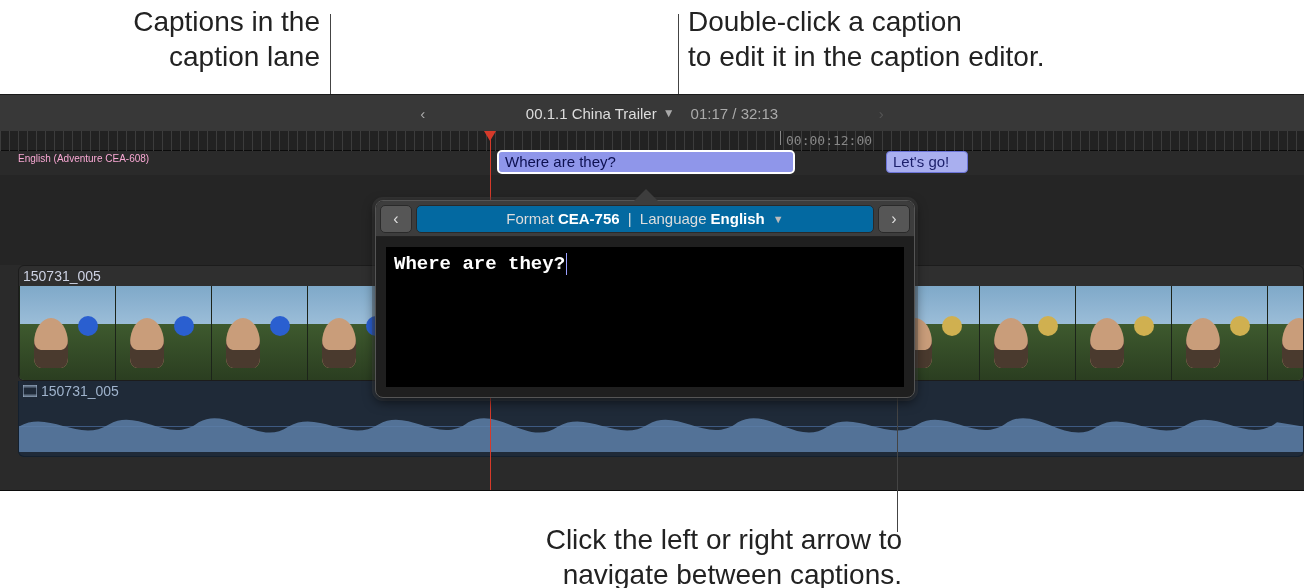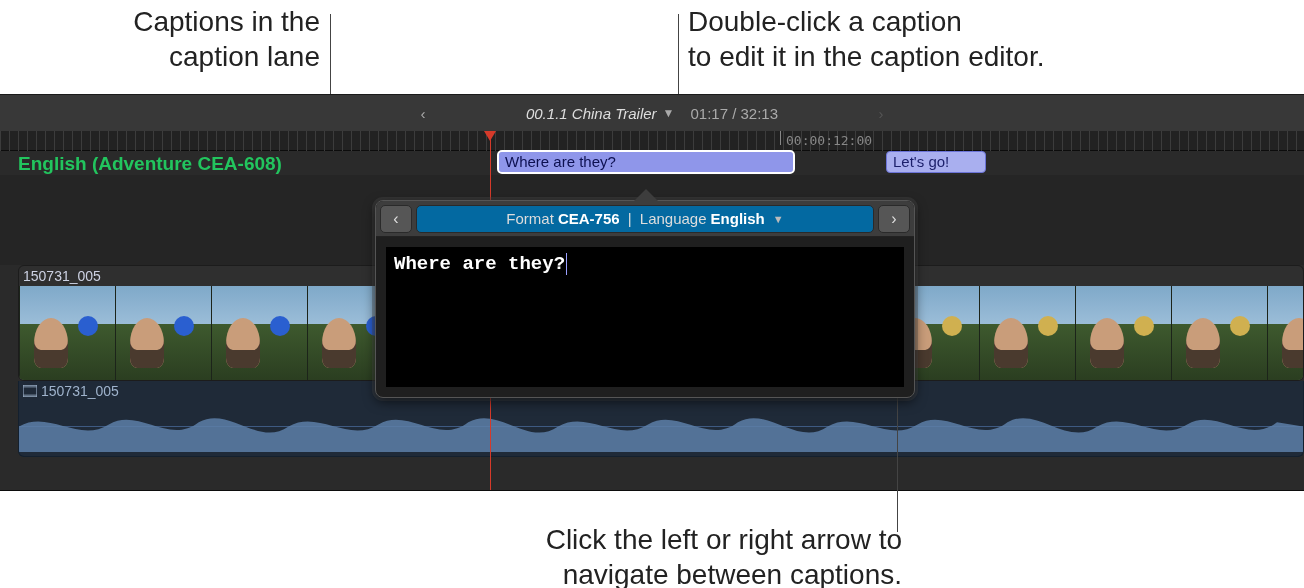--- a/index.html
+++ b/index.html
@@ -32,21 +32,21 @@
     }
     .indexbar {
       position: absolute; left:0; right:0; top:0; height:36px;
       background: #383838;
       display:flex; align-items:center; justify-content:center;
       color:#bbb; font-size:15px;
       gap: 12px;
     }
     .indexbar .nav-arrow { width:18px; text-align:center; color:#aaa; cursor:pointer; font-size:15px;}
     .indexbar .nav-arrow.disabled { color:#555; }
-    .indexbar .title { color:#ddd; display:flex; align-items:center; gap:6px;font-style:italic;}
+    .indexbar .title { color:#ddd; display:flex; align-items:center; gap:6px;}
     .indexbar .chev { font-size:12px; color:#aaa;}
     .indexbar .time { color:#aaa; margin-left:4px;}
     .ruler {
       position:absolute; left:0; right:0; top:36px; height:20px;
       background:#222;
       border-bottom:1px solid #0c0c0c;
     }
     .ruler .timecode {
       position:absolute; top:2px; font-size:13px; color:#888; font-family:ui-monospace,Menlo,monospace;
     }
@@ -63,21 +63,21 @@
       position:absolute; top:0; width:1px; height:8px; background:#888;
     }
 
     
     .caption-lane {
       position:absolute; left:0; right:0; top:56px; height:24px;
       background:#2a2a2a;
     }
     .lane-label {
       position:absolute; left:18px; top:2px; height:20px;
-      font-size:19px; color:#22c55e;font-weight:bold;
+      font-size:10px; color:#f9a8d4;
     }
     .caption-clip {
       position:absolute; top:0px; height:22px;
       background:#a9afef;
       border:1px solid #6c74d8;
       border-radius:4px;
       color:#1b1f6a;
       font-size:15px;
       line-height:20px;
       padding:0 6px;
@@ -258,21 +258,21 @@
     <div class="tick" style="left:780px; height:14px;"></div>
     <span class="timecode" style="left:786px;">00:00:12:00</span>
   </div>
 
   <div class="caption-lane">
     <span class="lane-label">English (Adventure CEA-608)</span>
 
     <div class="caption-clip selected" style="left:498px; width:296px;">
       <span>Where are they?</span>
     </div>
-    <div class="caption-clip" style="left:886px; width:100px;">
+    <div class="caption-clip" style="left:886px; width:82px;">
       <span>Let's go!</span>
     </div>
   </div>
 
   <div class="track-gap"></div>
 
   <div class="video-track">
     <span class="clip-title">150731_005</span>
     <div class="thumbs">
       <div class="thumb a">

